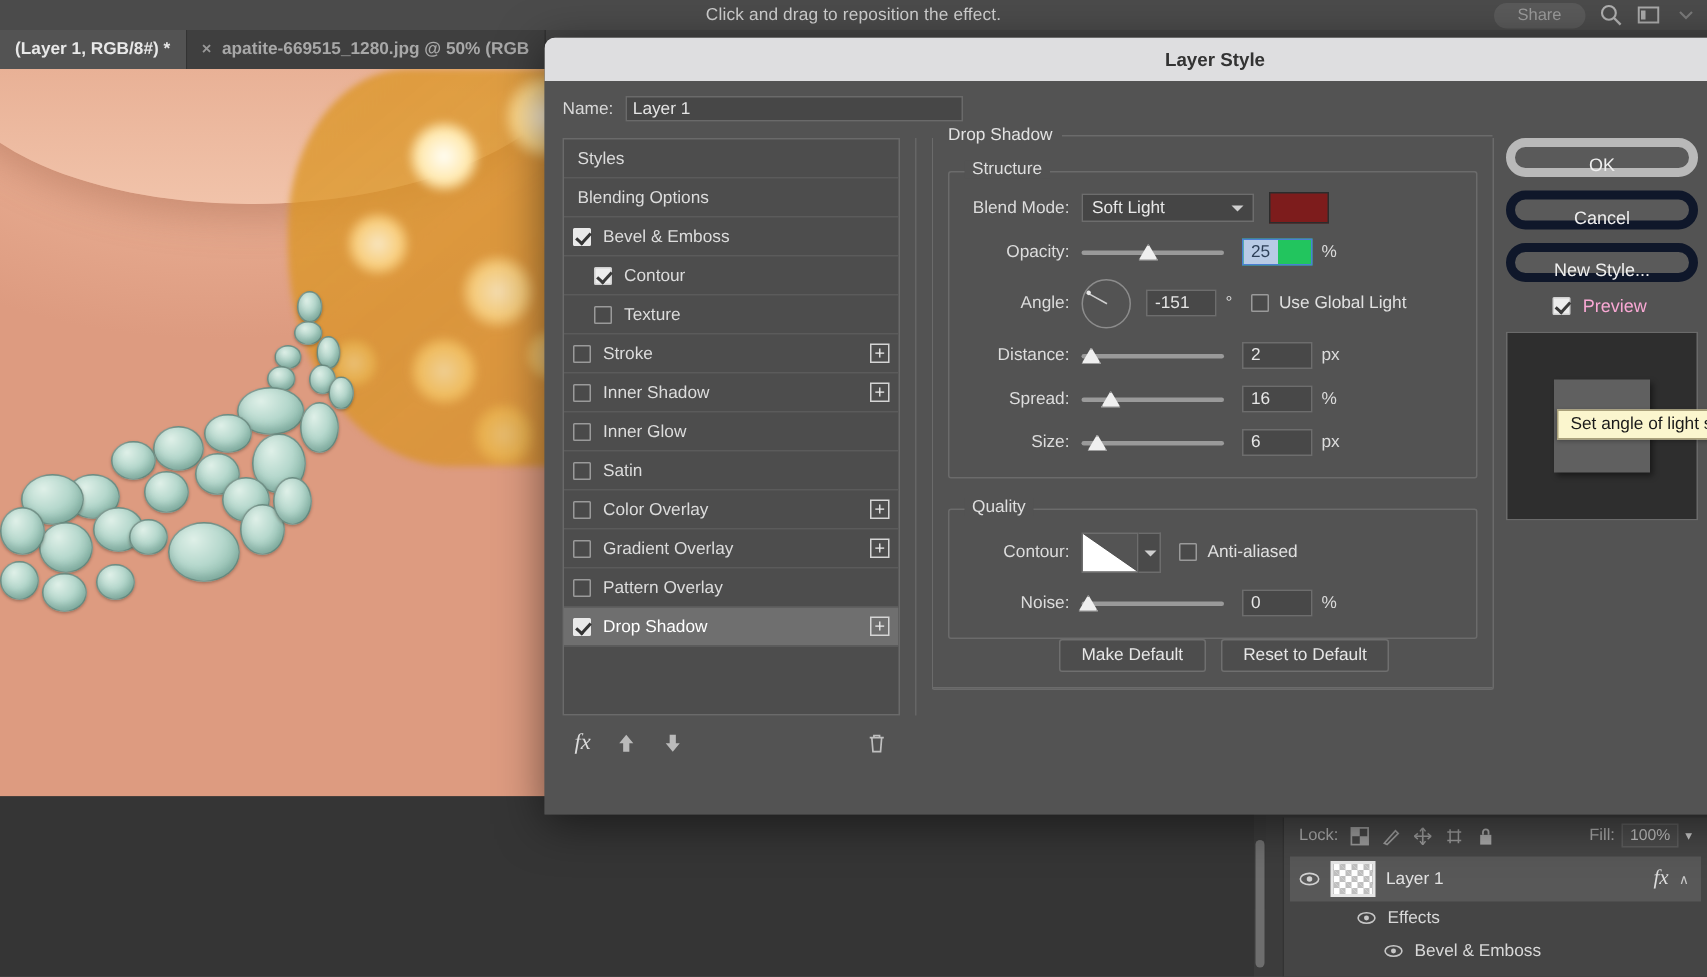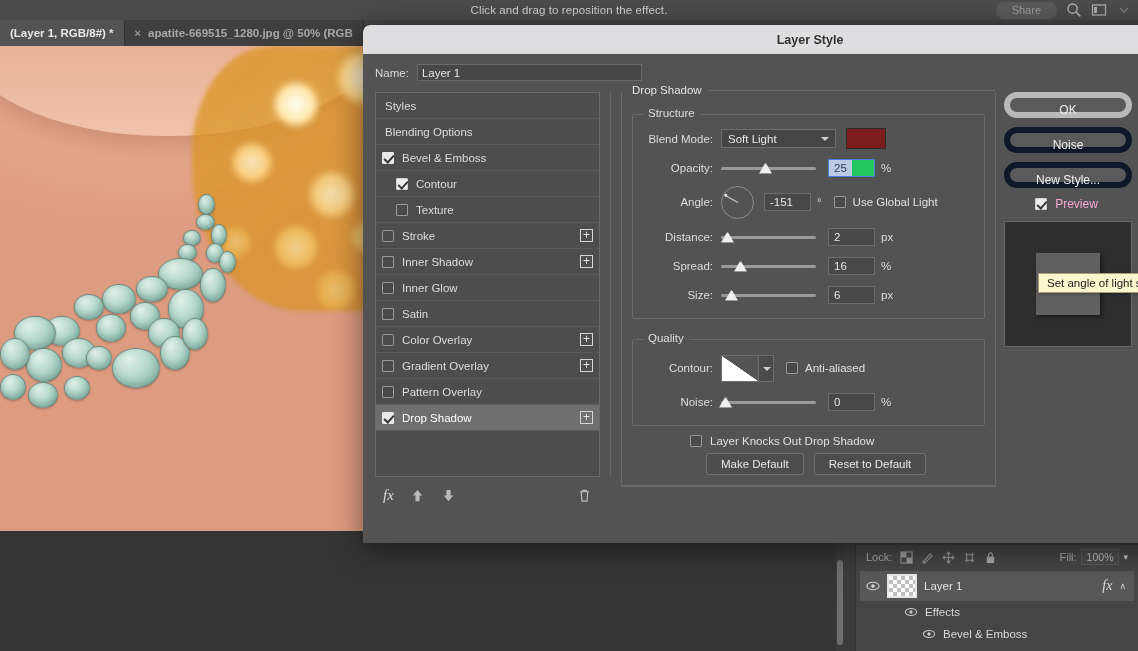--- a/index.html
+++ b/index.html
@@ -694,39 +694,35 @@
                   <div class="track"></div>
                   <div class="knob" style="left:-2px;"></div>
                 </div>
                 <div class="numbox">
                   <span>0</span>
                 </div>
                 <span class="unit">%</span>
               </div>
             </div>
 
-            <div class="knock-row">
-              <span class="cbx"></span>
-              <span>Layer Knocks Out Drop Shadow</span>
-            </div>
 
             <div class="btn-row">
               <button class="sq-btn">Make Default</button>
               <button class="sq-btn">Reset to Default</button>
             </div>
 
             <div class="hr-sep"></div>
           </div>
 
           <div class="tooltip">Set angle of light source</div>
         </div>
 
         <div class="buttons-col">
           <button class="pill primary">OK</button>
-          <button class="pill">Noise</button>
+          <button class="pill">Cancel</button>
           <button class="pill">New Style...</button>
           <div class="preview-row">
             <span class="cbx hollow-checked"></span>
             <span>Preview</span>
           </div>
           <div class="preview-box">
             <div class="preview-sq"></div>
           </div>
         </div>
 

